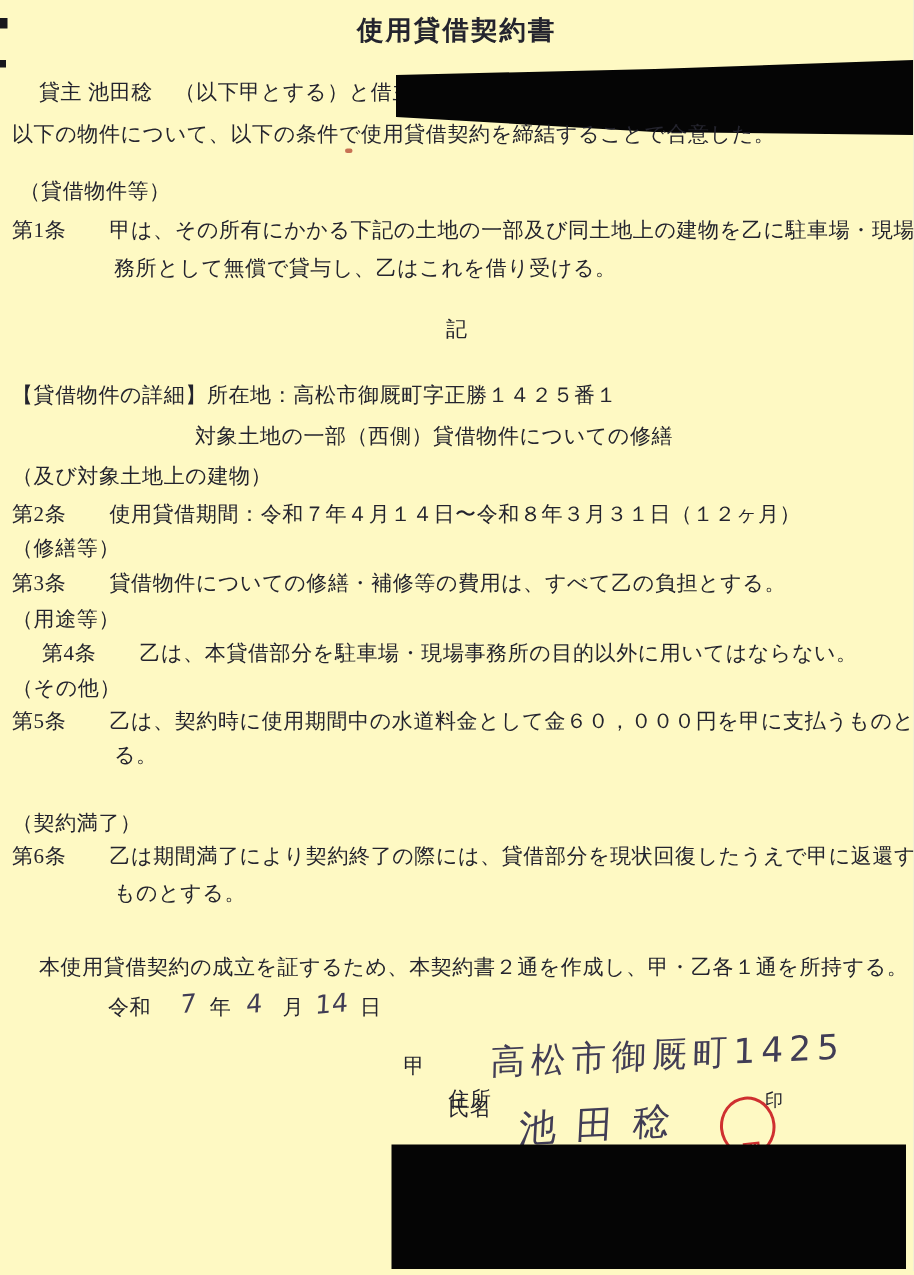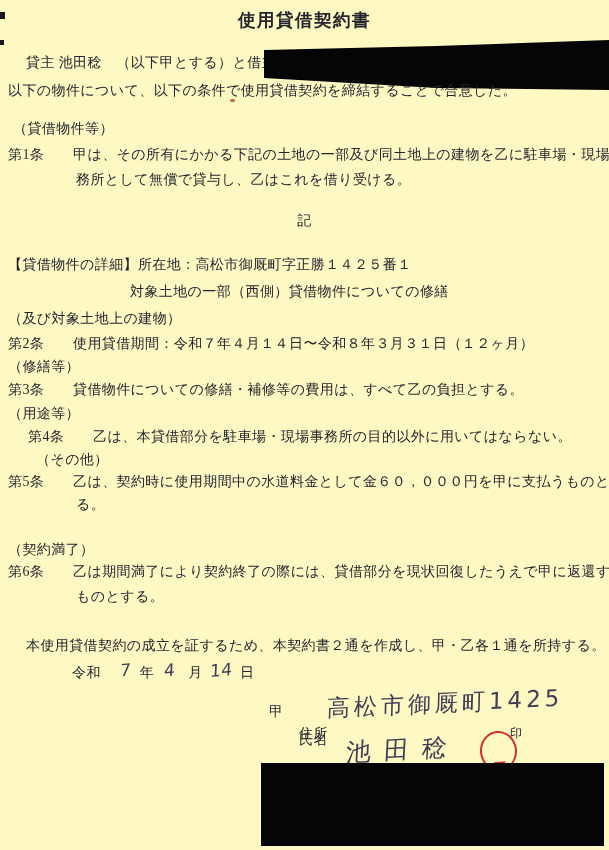--- a/index.html
+++ b/index.html
@@ -102,21 +102,21 @@
 
   <div class="ln" style="left:8px;top:309px;">（及び対象土地上の建物）</div>
   <div class="ln" style="left:8px;top:334px;">第2条　　使用貸借期間：令和７年４月１４日〜令和８年３月３１日（１２ヶ月）</div>
 
   <div class="ln" style="left:8px;top:357px;">（修繕等）</div>
   <div class="ln" style="left:8px;top:380px;">第3条　　貸借物件についての修繕・補修等の費用は、すべて乙の負担とする。</div>
 
   <div class="ln" style="left:8px;top:404px;">（用途等）</div>
   <div class="ln" style="left:8px;top:427px;margin-left:20px;">第4条　　乙は、本貸借部分を駐車場・現場事務所の目的以外に用いてはならない。</div>
 
-  <div class="ln" style="left:8px;top:450px;margin-left:28px;">（その他）</div>
+  <div class="ln" style="left:8px;top:450px;">（その他）</div>
   <div class="ln" style="left:8px;top:472px;">第5条　　乙は、契約時に使用期間中の水道料金として金６０，０００円を甲に支払うものとす</div>
   <div class="ln" style="left:76px;top:495px;">る。</div>
 
   <div class="ln" style="left:8px;top:540px;">（契約満了）</div>
   <div class="ln" style="left:8px;top:562px;">第6条　　乙は期間満了により契約終了の際には、貸借部分を現状回復したうえで甲に返還する</div>
   <div class="ln" style="left:76px;top:587px;">ものとする。</div>
 
   <div class="ln" style="left:26px;top:636px;">本使用貸借契約の成立を証するため、本契約書２通を作成し、甲・乙各１通を所持する。</div>
 
   <div class="ln" style="left:72px;top:661px;">

